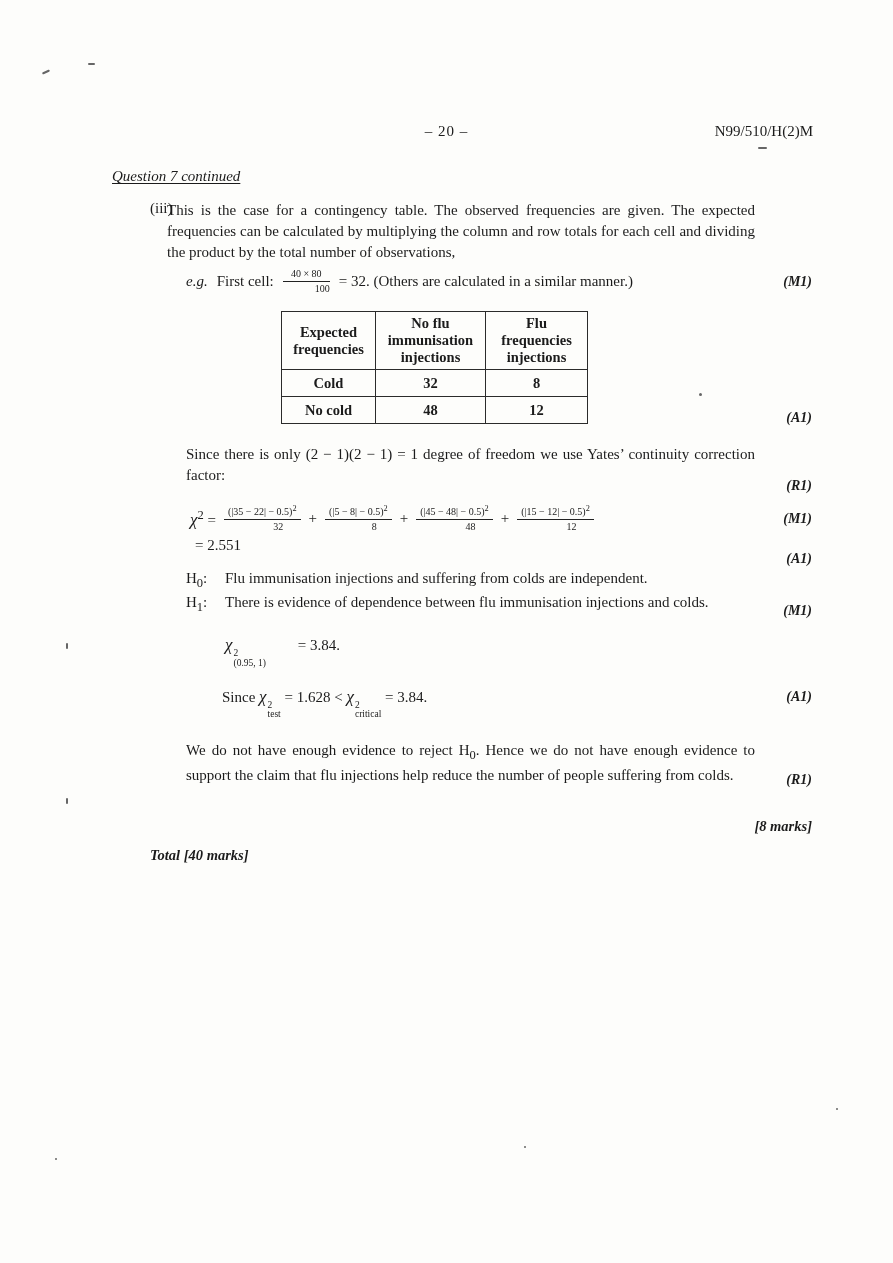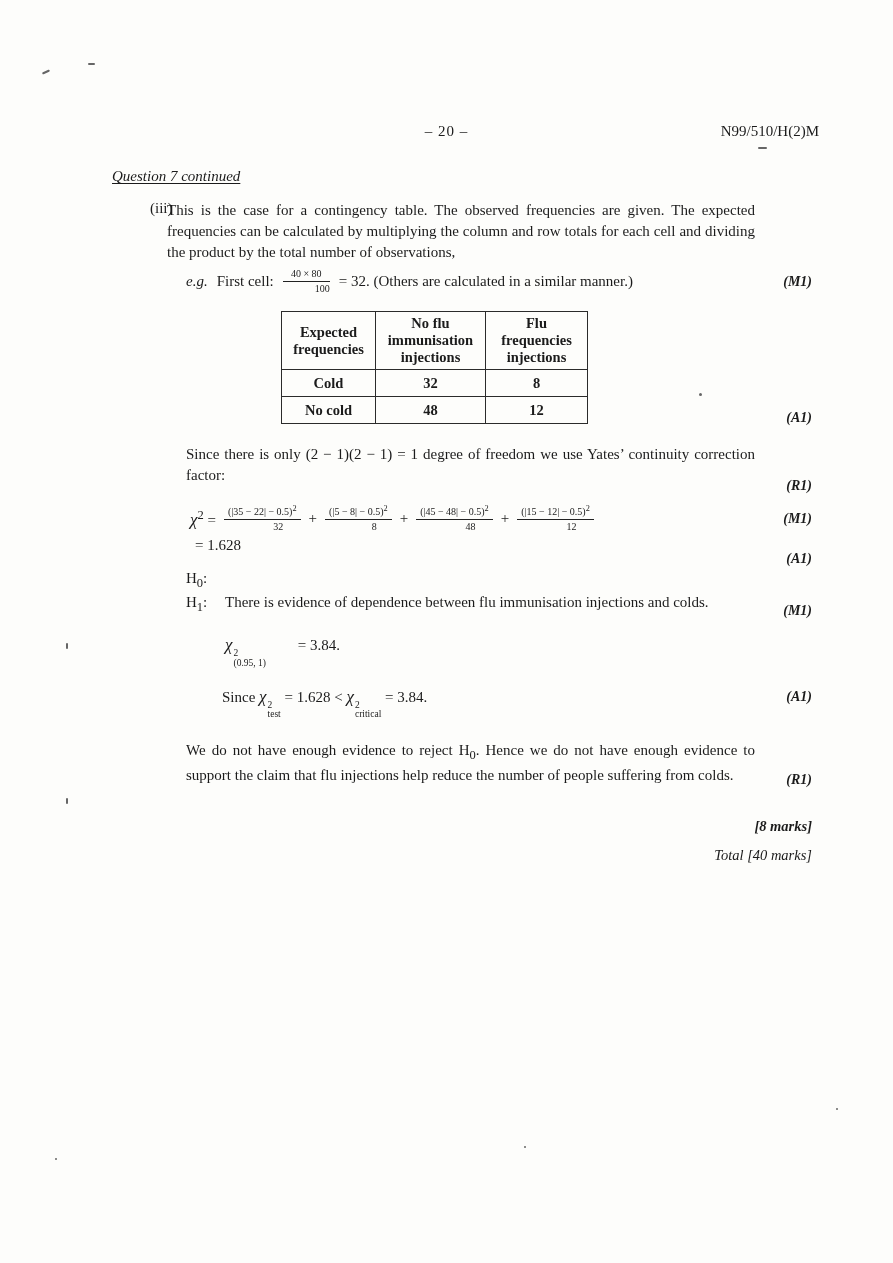--- a/index.html
+++ b/index.html
@@ -9,21 +9,21 @@
     width:893px; height:1263px;
     background:#fdfdfb;
     font-family:"Liberation Serif", serif;
     font-size:15px;
     color:#1b1b1b;
     overflow:hidden;
   }
 
   
   .page-number { position:absolute; top:123px; left:0; width:100%; text-align:center; letter-spacing:1px; }
-  .doc-code    { position:absolute; top:123px; right:74px; }
+  .doc-code    { position:absolute; top:123px; right:80px; }
   .continued   { position:absolute; top:168px; left:112px; font-style:italic; text-decoration:underline; text-underline-offset:2px; }
 
   
   .content { position:absolute; left:150px; top:200px; width:662px; }
   .block { position:relative; }
   .justify { text-align:justify; line-height:1.4; }
 
   .mark { position:absolute; right:0; font-weight:bold; font-style:italic; font-size:14px; white-space:nowrap; }
 
   
@@ -74,21 +74,21 @@
   .stack { display:inline-flex; flex-direction:column; align-items:flex-start; line-height:1.05; vertical-align:-6px; margin-left:1px; }
   .stack sup, .stack sub { font-size:9.5px; display:block; position:static; vertical-align:baseline; line-height:1.05; }
 
   
   .concl-block { margin-left:36px; margin-top:20px; }
   .concl-block p { margin-right:57px; }
   .concl-mark { bottom:-2px; }
 
   
   .footer-8     { text-align:right; margin-top:32px; font-weight:bold; font-style:italic; font-size:14.5px; }
-  .footer-total { text-align:right; margin-top:12px; font-weight:normal; font-style:italic; font-size:14.5px; }
+  .footer-total { text-align:left; margin-top:12px; font-weight:bold; font-style:italic; font-size:14.5px; }
 
   
   .speck { position:absolute; background:#666; border-radius:1px; }
 </style>
 </head>
 <body>
 
 <div class="sheet">
 
   <div class="speck" style="left:42px; top:71px; width:8px; height:2px; transform:rotate(-25deg);"></div>
@@ -168,27 +168,28 @@
         <span class="den">48</span>
       </span>
       <span class="plus">+</span>
       <span class="frac">
         <span class="num"><span>(|15 − 12| − 0.5)</span><sup>2</sup></span>
         <span class="den">12</span>
       </span>
       <span class="mark formula-mark">(M1)</span>
     </div>
     <div class="block result-block">
-      <span>= 1.628</span>
+      <span>= 2.551</span>
       <span class="mark result-mark">(A1)</span>
     </div>
 
     <div class="block hyp-block">
       <div class="hyp-line">
         <span class="hyp-label"><span>H</span><sub>0</sub><span>:</span></span>
+        <span class="hyp-text">Flu immunisation injections and suffering from colds are independent.</span>
       </div>
       <div class="hyp-line">
         <span class="hyp-label"><span>H</span><sub>1</sub><span>:</span></span>
         <span class="hyp-text">There is evidence of dependence between flu immunisation injections and colds.</span>
       </div>
       <span class="mark hyp-mark">(M1)</span>
     </div>
 
     <div class="block crit-block">
       <span class="chi-expr"><span class="chi">χ</span><span class="stack">

